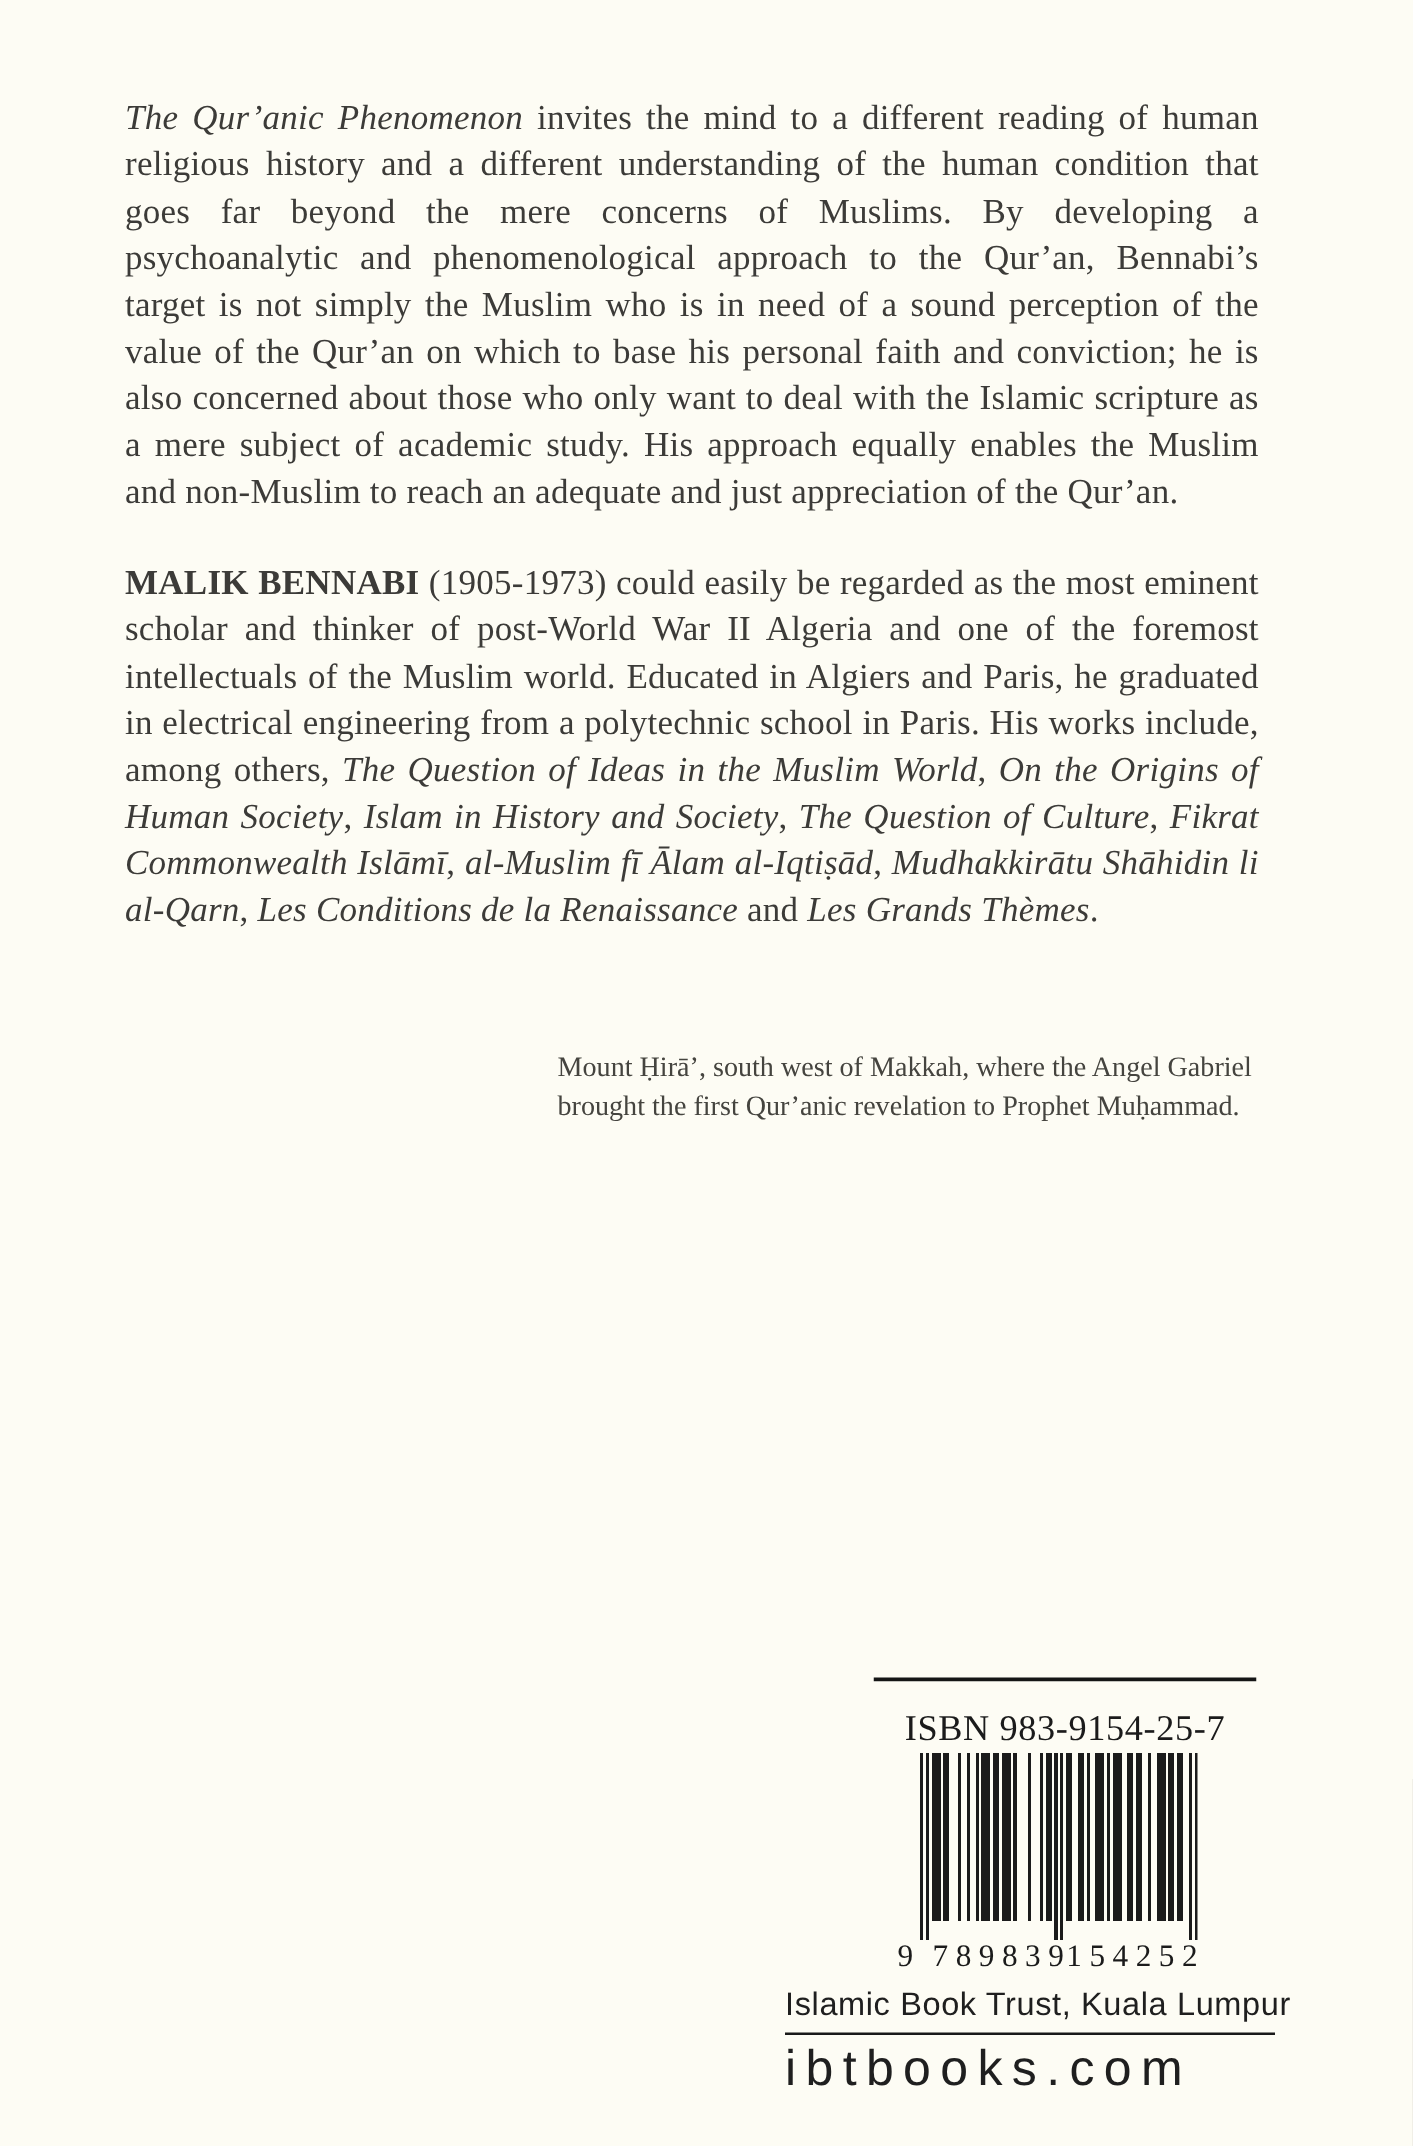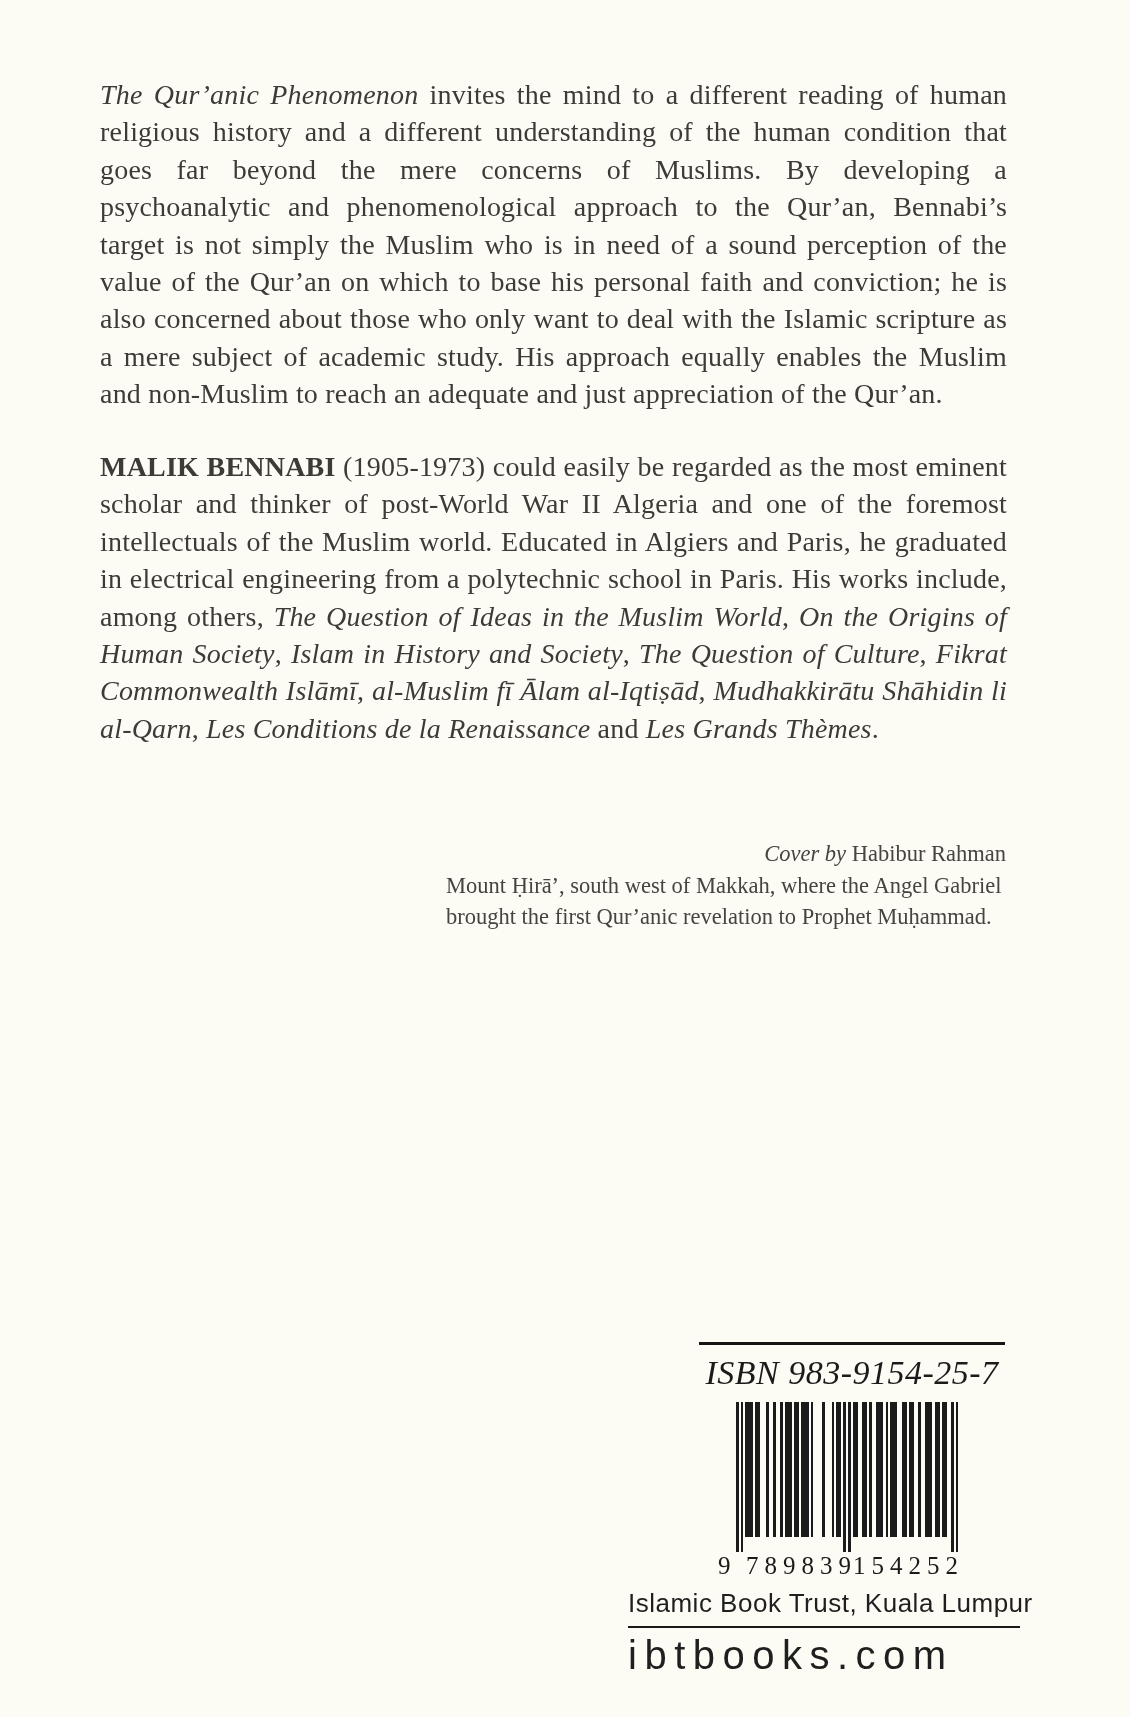--- a/index.html
+++ b/index.html
@@ -39,27 +39,26 @@
   .credit-line1{text-align:right;margin-bottom:1px;}
   .credit-center{text-align:left;}
   .it{font-style:italic;}
   .isbn-block{
     position:absolute;
     left:699px;top:1342px;width:306px;
     color:var(--dark-ink);
   }
   .isbn-rule{height:3px;background:#151515;width:100%;}
   .isbn-label{
-    margin-top:9px;
+    margin-top:22px;
     text-align:center;
-    font-size:34px;
+    font-size:29px;
     letter-spacing:0.5px;
     color:var(--dark-ink);
     white-space:nowrap;
-    font-style:italic;
   }
   .barcode{
     position:absolute;
     left:736px;top:1402px;width:222px;height:178px;
   }
   .barcode svg{position:absolute;left:0;top:0;}
   .bd{
     position:absolute;
     font-size:25px;
     color:var(--dark-ink);
@@ -82,21 +81,20 @@
 </head>
 <body>
 
 <div class="page">
 
   <div class="bodycopy synopsis"><span class="run-italic">The Qur’anic Phenomenon</span><span> invites the mind to a different reading of human religious history and a different understanding of the human condition that goes far beyond the mere concerns of Muslims. By developing a psychoanalytic and phenomenological approach to the Qur’an, Bennabi’s target is not simply the Muslim who is in need of a sound perception of the value of the Qur’an on which to base his personal faith and conviction; he is also concerned about those who only want to deal with the Islamic scripture as a mere subject of academic study. His approach equally enables the Muslim and non-Muslim to reach an adequate and just appreciation of the Qur’an.</span></div>
 
   <div class="bodycopy bio"><span class="run-bold">MALIK BENNABI</span><span> (1905-1973) could easily be regarded as the most eminent scholar and thinker of post-World War II Algeria and one of the foremost intellectuals of the Muslim world. Educated in Algiers and Paris, he graduated in electrical engineering from a polytechnic school in Paris. His works include, among others, </span><span class="run-italic">The Question of Ideas in the Muslim World</span><span>, </span><span class="run-italic">On the Origins of Human Society</span><span>, </span><span class="run-italic">Islam in History and Society</span><span>, </span><span class="run-italic">The Question of Culture</span><span>, </span><span class="run-italic">Fikrat Commonwealth Islāmī</span><span>, </span><span class="run-italic">al-Muslim fī Ālam al-Iqtiṣād</span><span>, </span><span class="run-italic">Mudhakkirātu Shāhidin li al-Qarn</span><span>, </span><span class="run-italic">Les Conditions de la Renaissance</span><span> and </span><span class="run-italic">Les Grands Thèmes</span><span>.</span></div>
 
   <div class="credits">
-    <div class="credit-line1"><span class="it">Cover by</span><span> Habibur Rahman</span></div>
     <div class="credit-center">Mount Ḥirā’, south west of Makkah, where the Angel Gabriel</div>
     <div class="credit-center">brought the first Qur’anic revelation to Prophet Muḥammad.</div>
   </div>
 
   <div class="isbn-block">
     <div class="isbn-rule"></div>
     <div class="isbn-label">ISBN 983-9154-25-7</div>
   </div>
 
   <div class="barcode">

